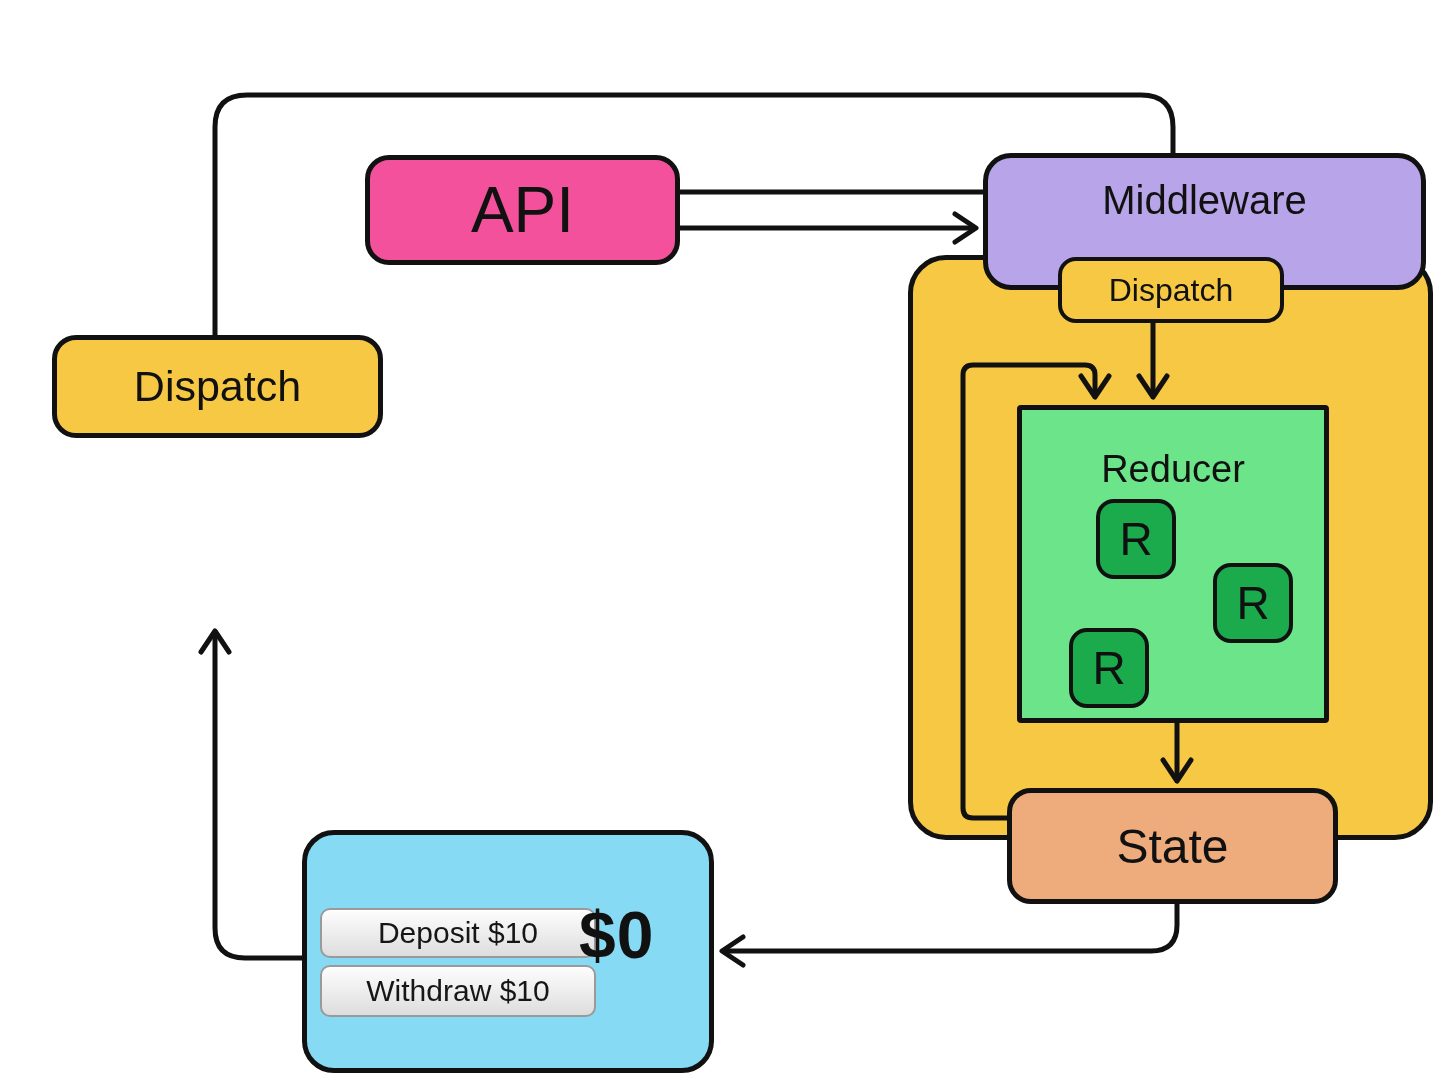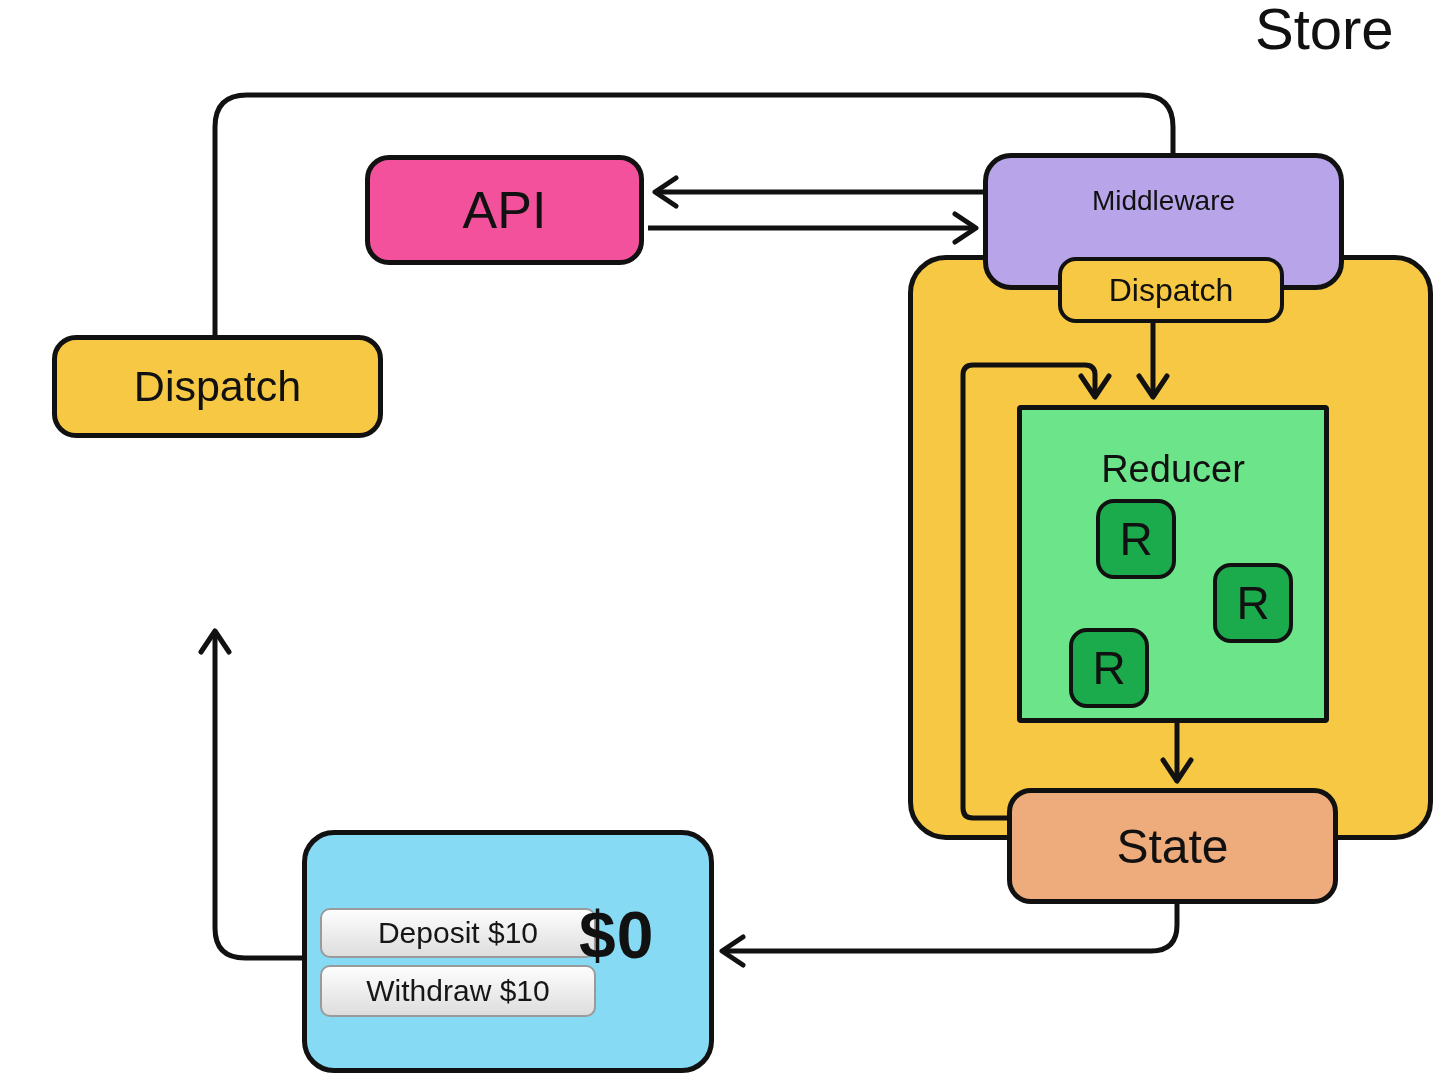--- a/index.html
+++ b/index.html
@@ -30,28 +30,28 @@
   svg.connectors path{stroke:var(--line);stroke-width:5;fill:none;}
   .layer-under{z-index:0;}
   .layer-store{z-index:2;}
   .box{
     position:absolute;
     border:5px solid var(--line);
     display:flex;align-items:center;justify-content:center;
   }
   
   .api{
-    left:365px;top:155px;width:279px;height:110px;
+    left:365px;top:155px;width:315px;height:110px;
     background:var(--pink);border-radius:24px;
-    font-size:52px;z-index:3;
+    font-size:64px;z-index:3;
   }
   .middleware{
-    left:983px;top:153px;width:361px;height:137px;
+    left:983px;top:153px;width:443px;height:137px;
     background:var(--purple);border-radius:28px;
-    font-size:28px;padding-bottom:42px;z-index:3;
+    font-size:40px;padding-bottom:42px;z-index:3;
   }
   .store{
     left:908px;top:255px;width:525px;height:585px;
     background:var(--yellow);border-radius:38px;z-index:1;
   }
   .store-label{
     position:absolute;right:24px;top:68px;
     font-size:58px;line-height:1;z-index:3;
   }
   .dispatch-store{
@@ -130,21 +130,20 @@
   </svg>
 
   <div class="box store"></div>
 
   <svg class="connectors layer-store" viewBox="0 0 1440 1080">
     <path d="M 1010 818 L 973 818 Q 963 818 963 808 L 963 375 Q 963 365 973 365 L 1085 365 Q 1095 365 1095 375 L 1095 397" marker-end="url(#arrowhead)"></path>
     <path d="M 1153 322 L 1153 397" marker-end="url(#arrowhead)"></path>
     <path d="M 1177 722 L 1177 781" marker-end="url(#arrowhead)"></path>
   </svg>
 
-  <div class="store-label" style="left:1255px;top:0;right:auto;">Store</div>
 
   <div class="box api">
     <span>API</span>
   </div>
 
   <div class="box middleware">
     <span>Middleware</span>
   </div>
 
   <div class="box dispatch-store">

